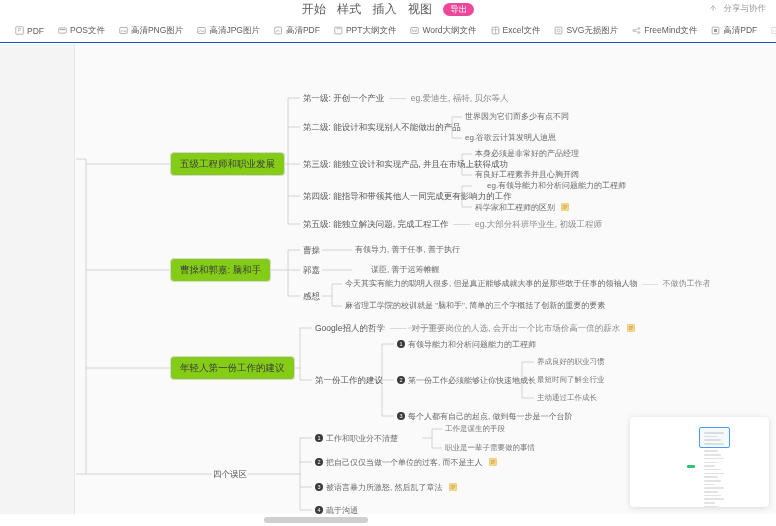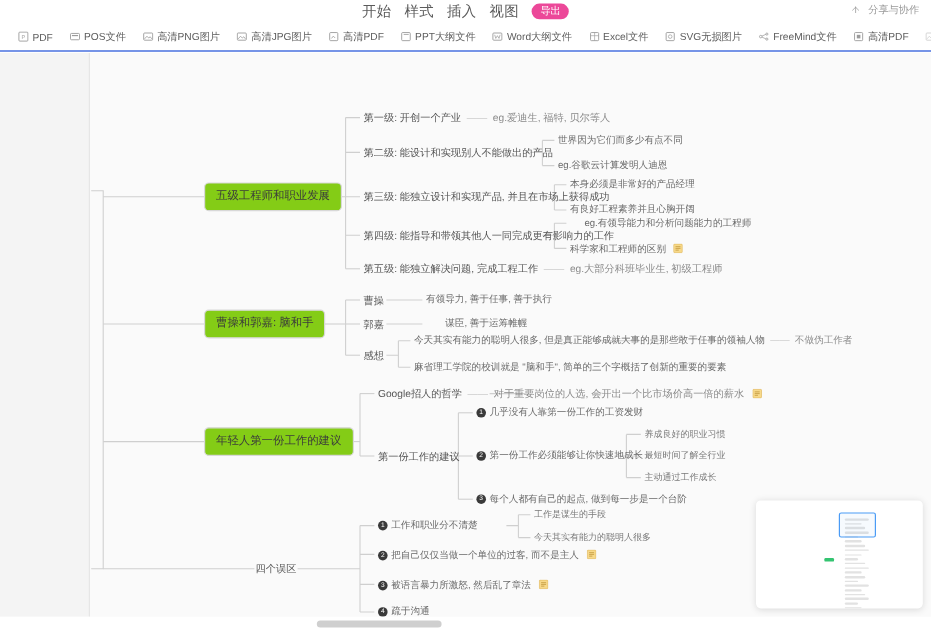--- a/index.html
+++ b/index.html
@@ -390,41 +390,41 @@
               <rect x="0.5" y="0.5" width="9" height="9" rx="1" fill="#f7d98a" stroke="#e0b65a" stroke-width="0.7"></rect>
               <path d="M2.4 3.2h5.2M2.4 5h5.2M2.4 6.8h3.4" stroke="#b88b2e" stroke-width="0.7"></path>
             </svg></span>
       </div>
 
       <div class="node lvl1" style="left:170px; top:312px;">年轻人第一份工作的建议</div>
 
       <div class="node lvl2" style="left:315px; top:332px;">第一份工作的建议</div>
 
       <div class="node lvl3" style="left:397px; top:296px;">
-        <span class="num">1</span><span>几乎没有人靠第一份工作的工资发财</span>
+        <span class="num">1</span><span>有领导能力和分析问题能力的工程师</span>
       </div>
 
       <div class="node lvl3" style="left:397px; top:332px;">
         <span class="num">2</span><span>第一份工作必须能够让你快速地成长</span>
       </div>
       <div class="node lvl4" style="left:537px; top:314px;">养成良好的职业习惯</div>
       <div class="node lvl4" style="left:537px; top:332px;">最短时间了解全行业</div>
       <div class="node lvl4" style="left:537px; top:350px;">主动通过工作成长</div>
 
       <div class="node lvl3" style="left:397px; top:368px;">
         <span class="num">3</span><span>每个人都有自己的起点, 做到每一步是一个台阶</span>
       </div>
 
       <div class="node lvl2" style="left:213px; top:426px;">四个误区</div>
 
       <div class="node lvl3" style="left:315px; top:390px;">
         <span class="num">1</span><span>工作和职业分不清楚</span>
       </div>
       <div class="node lvl4" style="left:445px; top:381px;">工作是谋生的手段</div>
-      <div class="node lvl4" style="left:445px; top:400px;">今天其实有能力的聪明人很多</div>
+      <div class="node lvl4" style="left:445px; top:400px;">职业是一辈子需要做的事情</div>
 
       <div class="node lvl3" style="left:315px; top:414px;">
         <span class="num">2</span><span>把自己仅仅当做一个单位的过客, 而不是主人</span>
         <span class="noteic"><svg width="8" height="8" viewBox="0 0 10 10">
               <rect x="0.5" y="0.5" width="9" height="9" rx="1" fill="#f7d98a" stroke="#e0b65a" stroke-width="0.7"></rect>
               <path d="M2.4 3.2h5.2M2.4 5h5.2M2.4 6.8h3.4" stroke="#b88b2e" stroke-width="0.7"></path>
             </svg></span>
       </div>
 
       <div class="node lvl3" style="left:315px; top:439px;">

